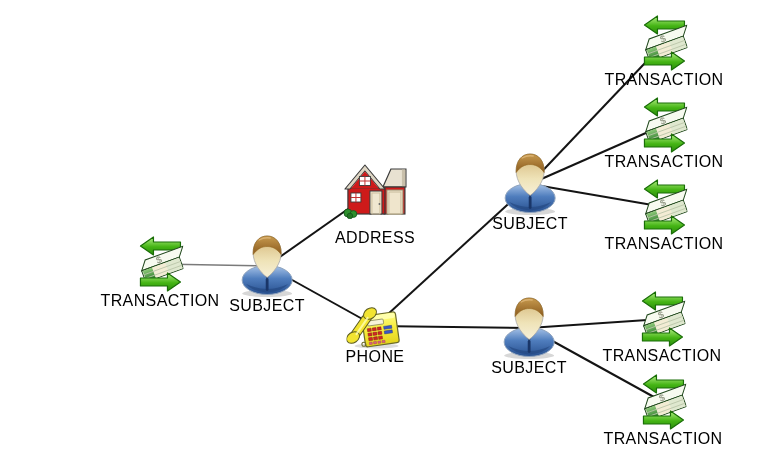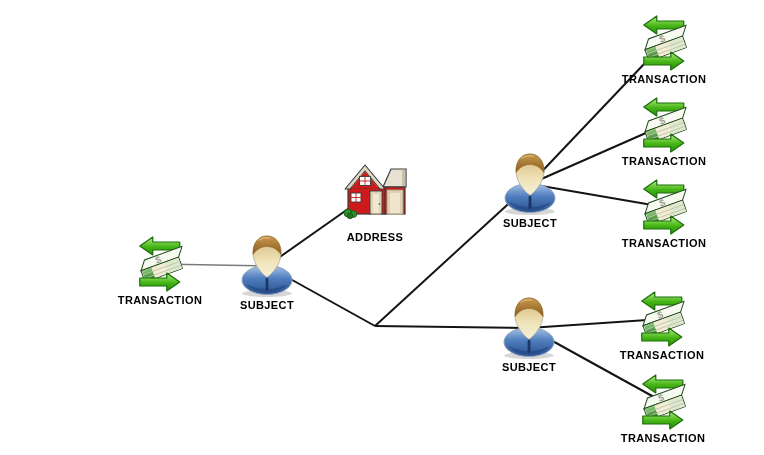--- a/index.html
+++ b/index.html
@@ -25,22 +25,22 @@
     cursor: default;
   }
   .node .icon { display: block; line-height: 0; }
   .node .icon svg { display: block; }
   .icon-transaction { width: 46px; height: 58px; }
   .icon-subject     { width: 58px; height: 64px; }
   .icon-address     { width: 64px; height: 58px; }
   .icon-phone       { width: 56px; height: 46px; }
   .node .label {
     margin-top: 2px;
-    font-size: 11px;
-    font-weight: bold;
+    font-size: 16px;
+    font-weight: normal;
     letter-spacing: 0.4px;
     color: #000000;
     white-space: nowrap;
     line-height: 11px;
   }
   .defs-holder { position: absolute; width: 0; height: 0; overflow: hidden; }
 </style>
 </head>
 <body>
 
@@ -197,20 +197,28 @@
       <div class="label">SUBJECT</div>
     </div>
     <div class="node" style="left: 375px; top: 161px; gap: 11px;">
       <div class="icon icon-address">
         <svg width="64" height="58">
           <use href="#sym-address"></use>
         </svg>
       </div>
       <div class="label">ADDRESS</div>
     </div>
+    <div class="node" style="left: 375px; top: 303px;">
+      <div class="icon icon-phone">
+        <svg width="56" height="46">
+          <use href="#sym-phone"></use>
+        </svg>
+      </div>
+      <div class="label">PHONE</div>
+    </div>
     <div class="node" style="left: 530px; top: 152px;">
       <div class="icon icon-subject">
         <svg width="58" height="64">
           <use href="#sym-subject"></use>
         </svg>
       </div>
       <div class="label">SUBJECT</div>
     </div>
     <div class="node" style="left: 529px; top: 296px;">
       <div class="icon icon-subject">

